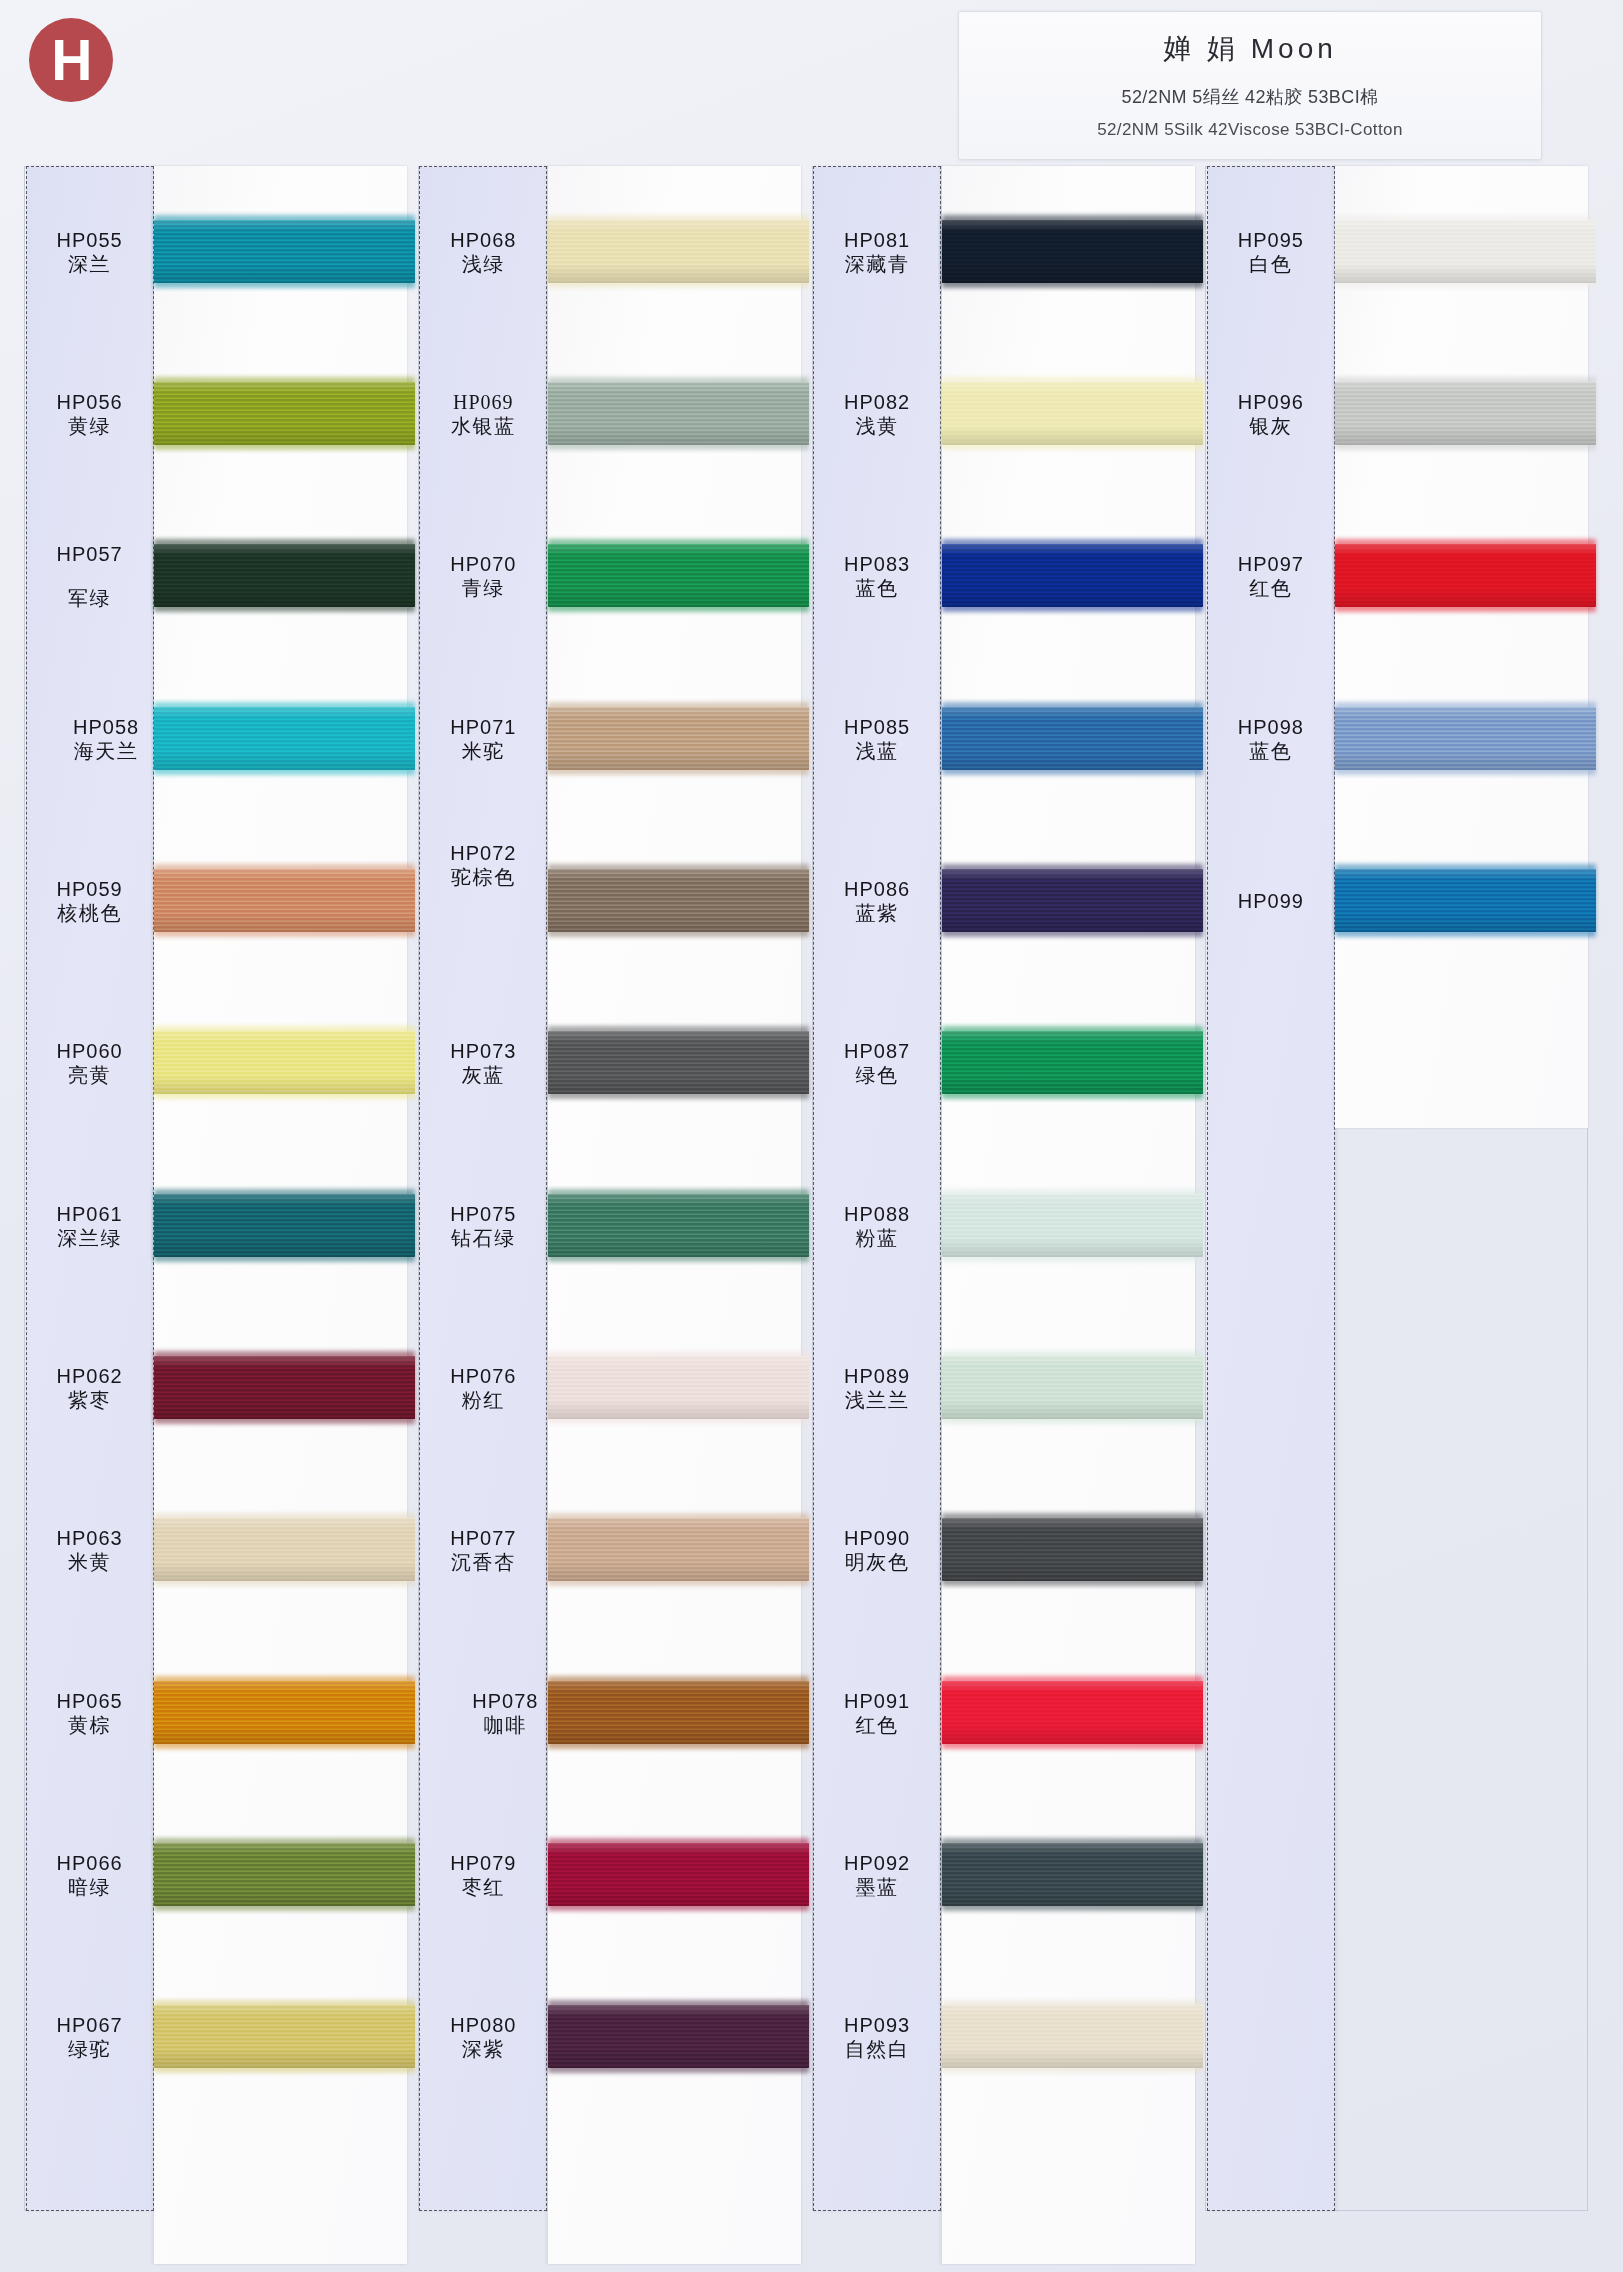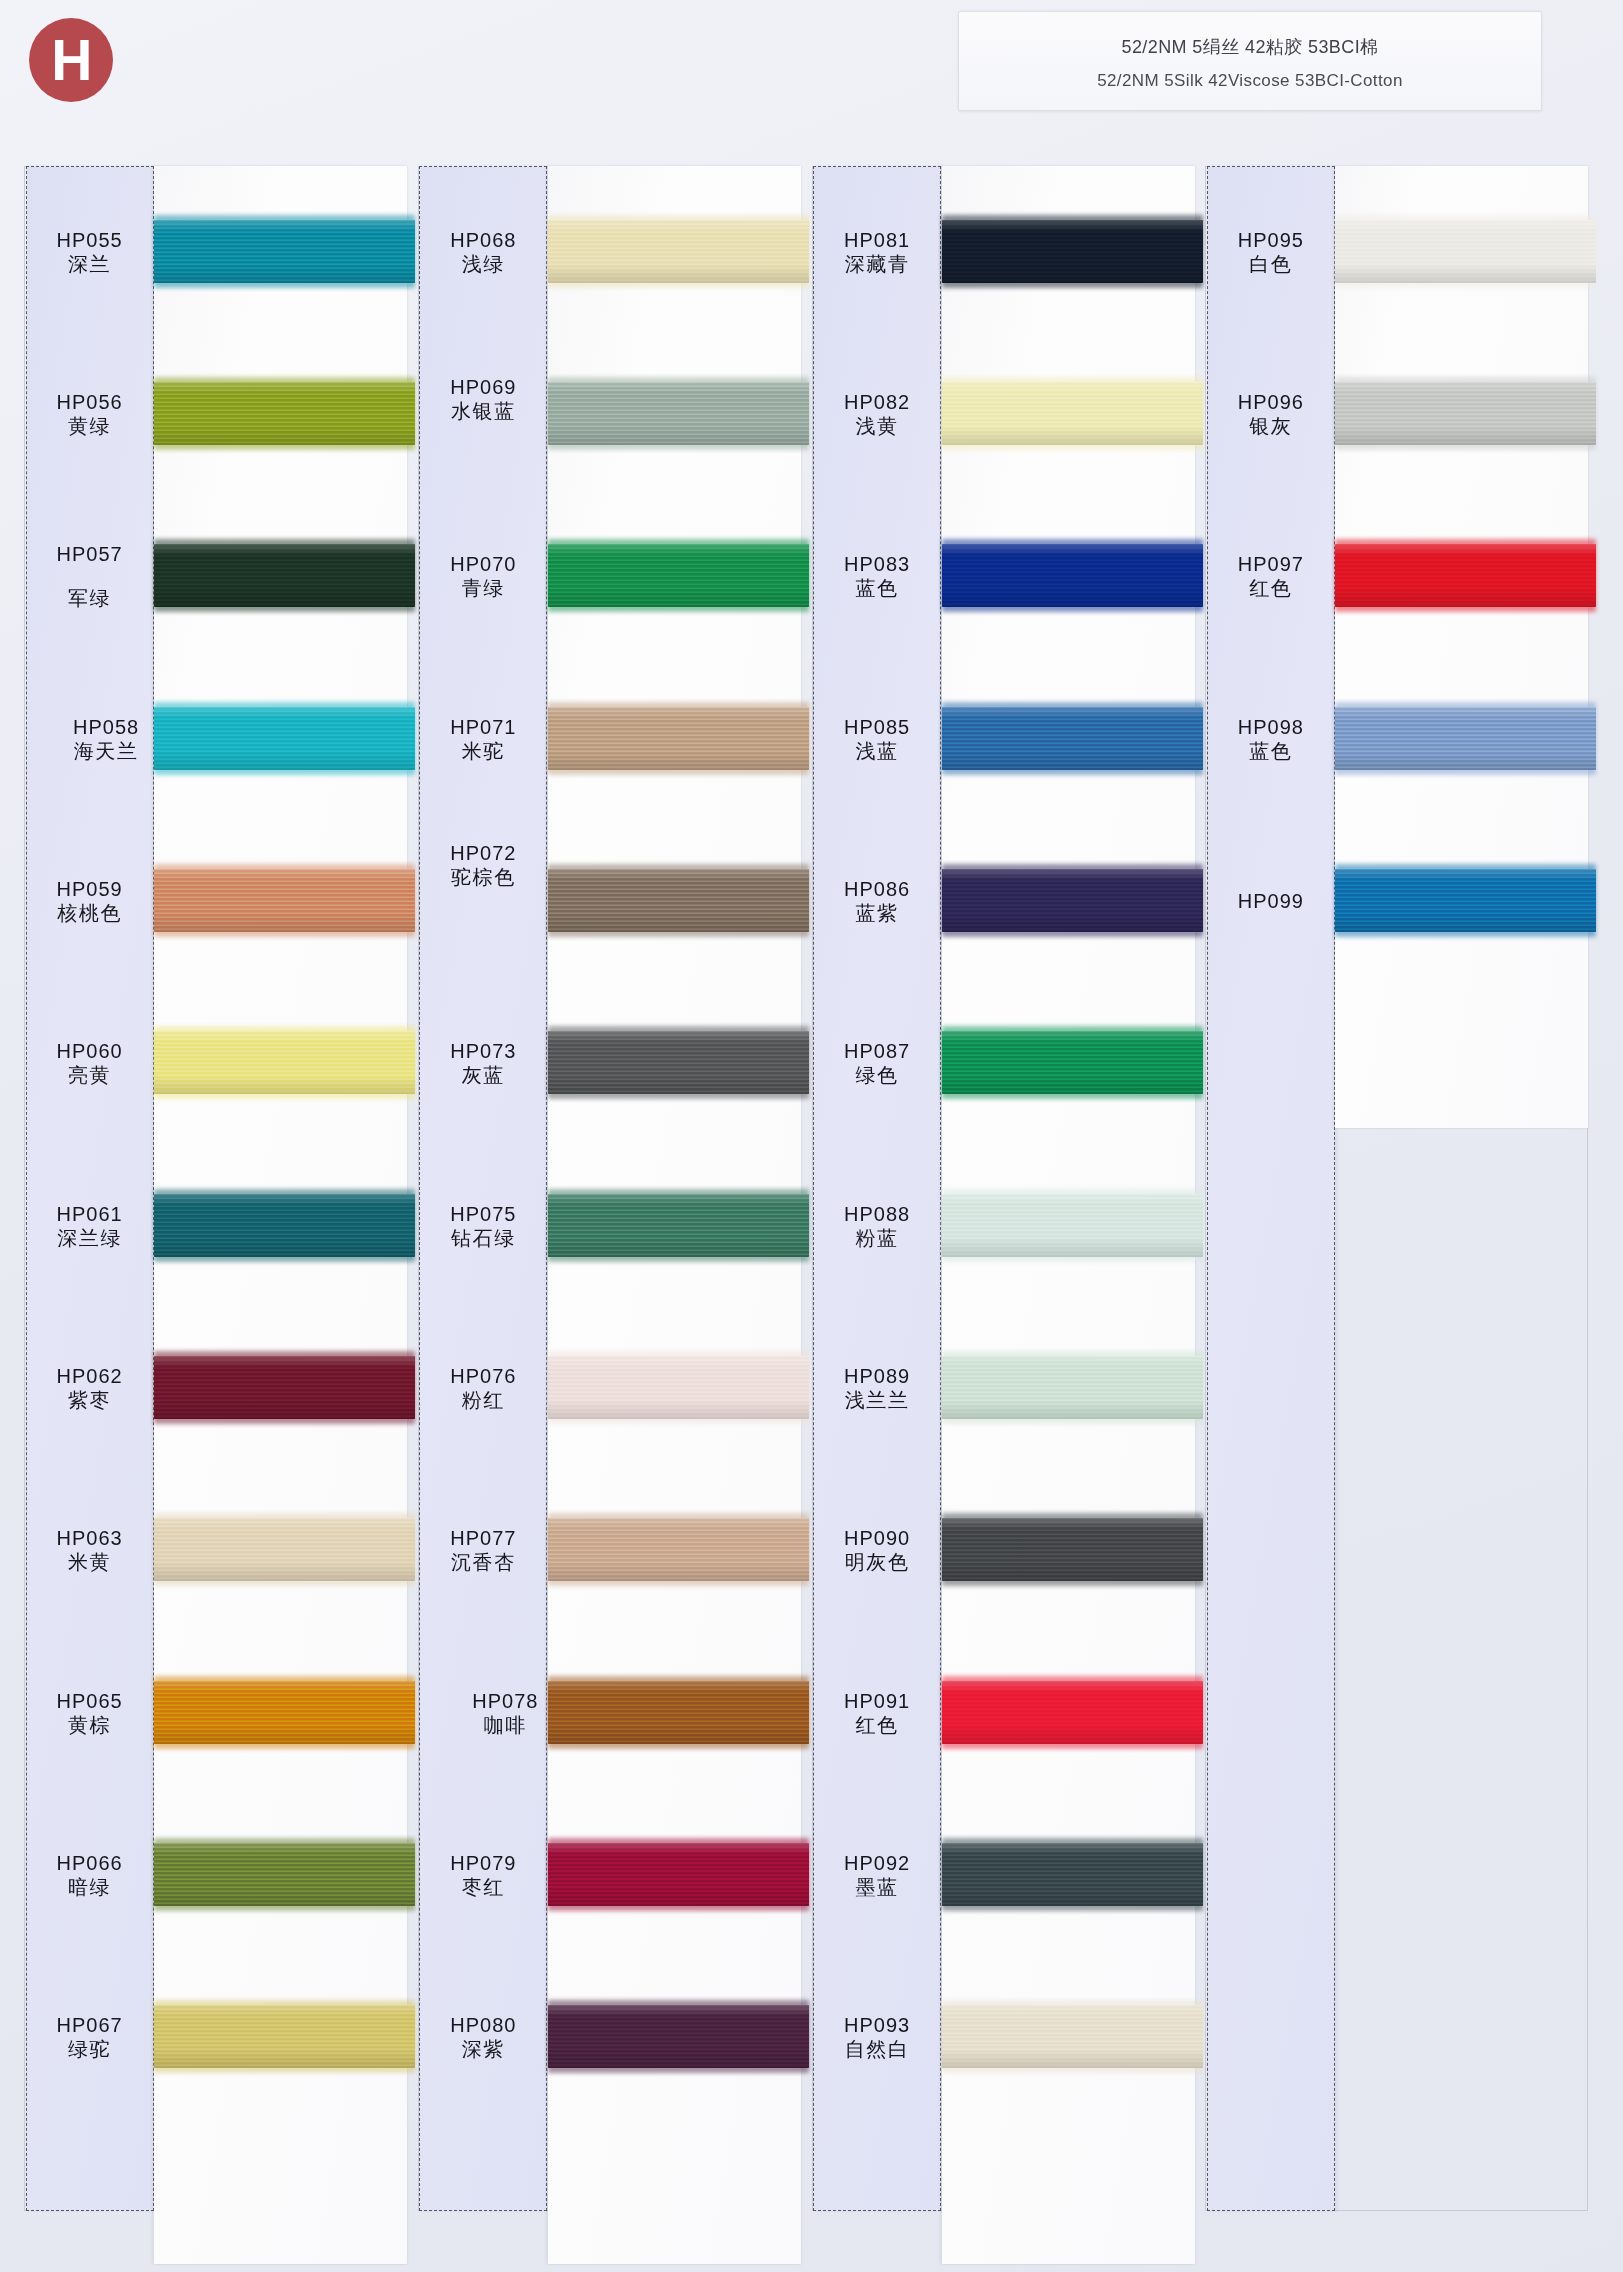--- a/index.html
+++ b/index.html
@@ -194,20 +194,21 @@
 </head>
 <body>
 
 <div id="page">
 
   <div id="brand">
     <div id="brand-mark">H</div>
   </div>
 
   <div id="spec-card">
+    <div id="spec-title">婵 娟 Moon</div>
     <div class="spec-line">52/2NM 5绢丝 42粘胶 53BCI棉</div>
     <div class="spec-line en">52/2NM 5Silk 42Viscose 53BCI-Cotton</div>
   </div>
 
   <div id="columns">
       <div class="column">
         <div class="col-frame"></div>
         <div class="label-strip"></div>
         <div class="swatch-card" style="height: 2098px;"></div>
         <div class="yarn-fuzz" style="top: 49px; background: rgb(14, 139, 163);"></div>
@@ -288,21 +289,21 @@
         <div class="label-strip"></div>
         <div class="swatch-card" style="height: 2098px;"></div>
         <div class="yarn-fuzz" style="top: 49px; background: rgb(233, 224, 180);"></div>
         <div class="yarn" title="HP068" style="top: 54px; background: rgb(233, 224, 180);"></div>
         <div class="row-label" style="top: 45px; position: absolute;">
           <div class="row-code">HP068</div>
           <div class="row-name">浅绿</div>
         </div>
         <div class="yarn-fuzz" style="top: 211px; background: rgb(154, 173, 162);"></div>
         <div class="yarn" title="HP069" style="top: 216px; background: rgb(154, 173, 162);"></div>
-        <div class="row-label" style="top: 192px; position: absolute;">
+        <div class="row-label" style="top: 207px; position: absolute; font-family: Liberation Serif, serif;">
           <div class="row-code">HP069</div>
           <div class="row-name">水银蓝</div>
         </div>
         <div class="yarn-fuzz" style="top: 373px; background: rgb(22, 144, 76);"></div>
         <div class="yarn" title="HP070" style="top: 378px; background: rgb(22, 144, 76);"></div>
         <div class="row-label" style="top: 369px; position: absolute;">
           <div class="row-code">HP070</div>
           <div class="row-name">青绿</div>
         </div>
         <div class="yarn-fuzz" style="top: 536px; background: rgb(191, 161, 131);"></div>

